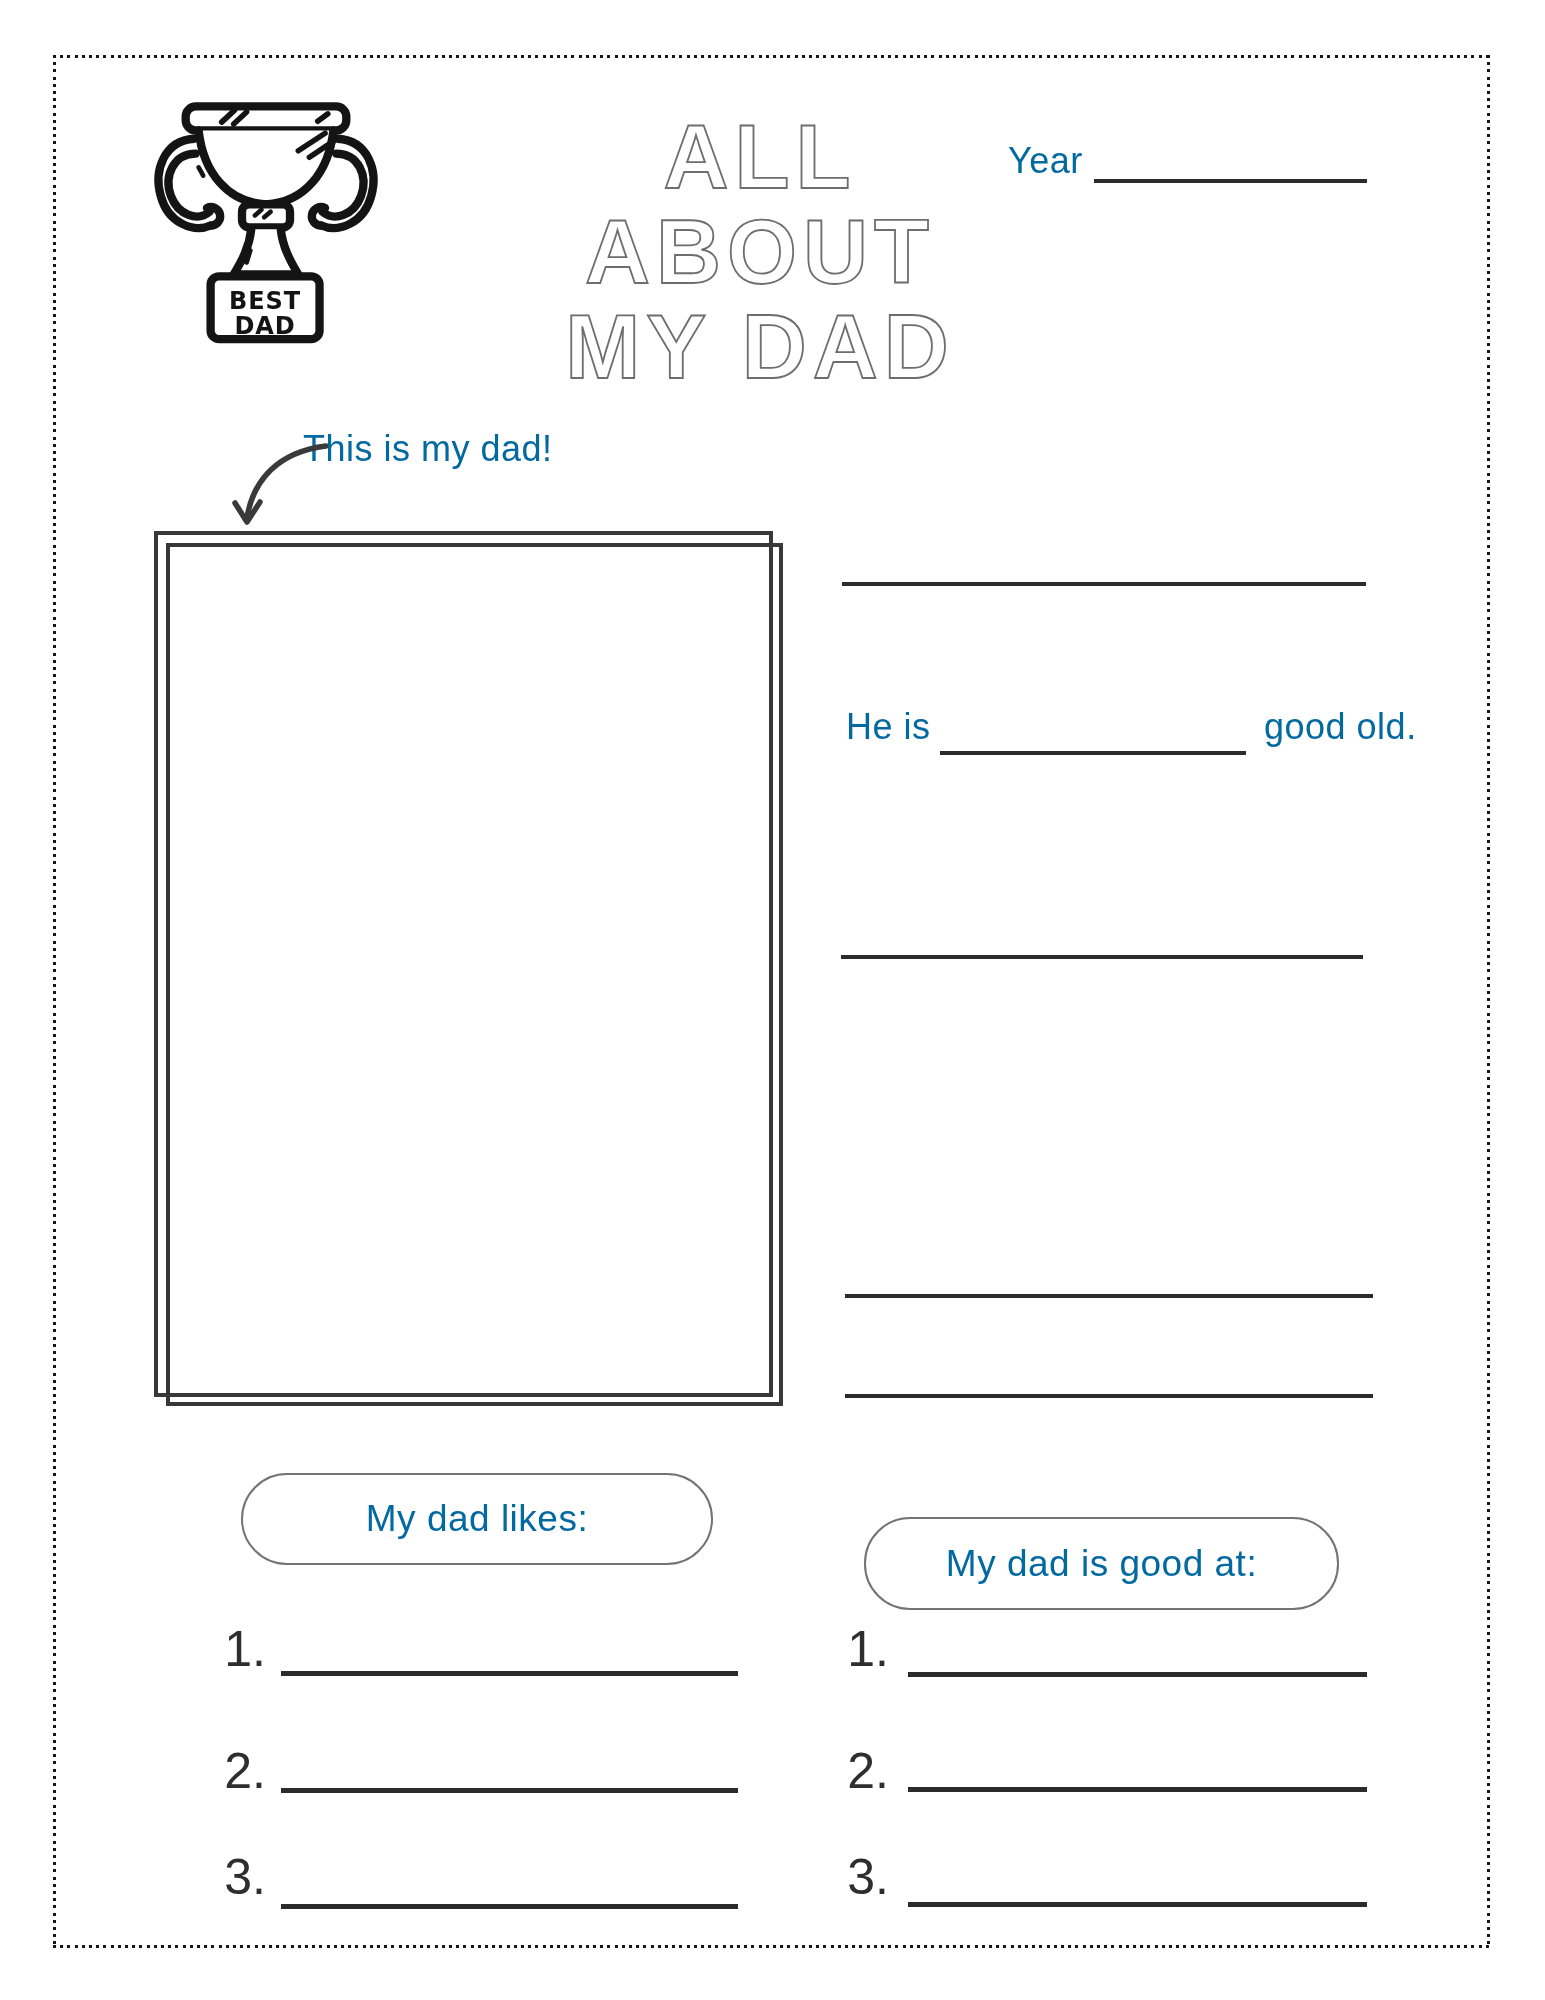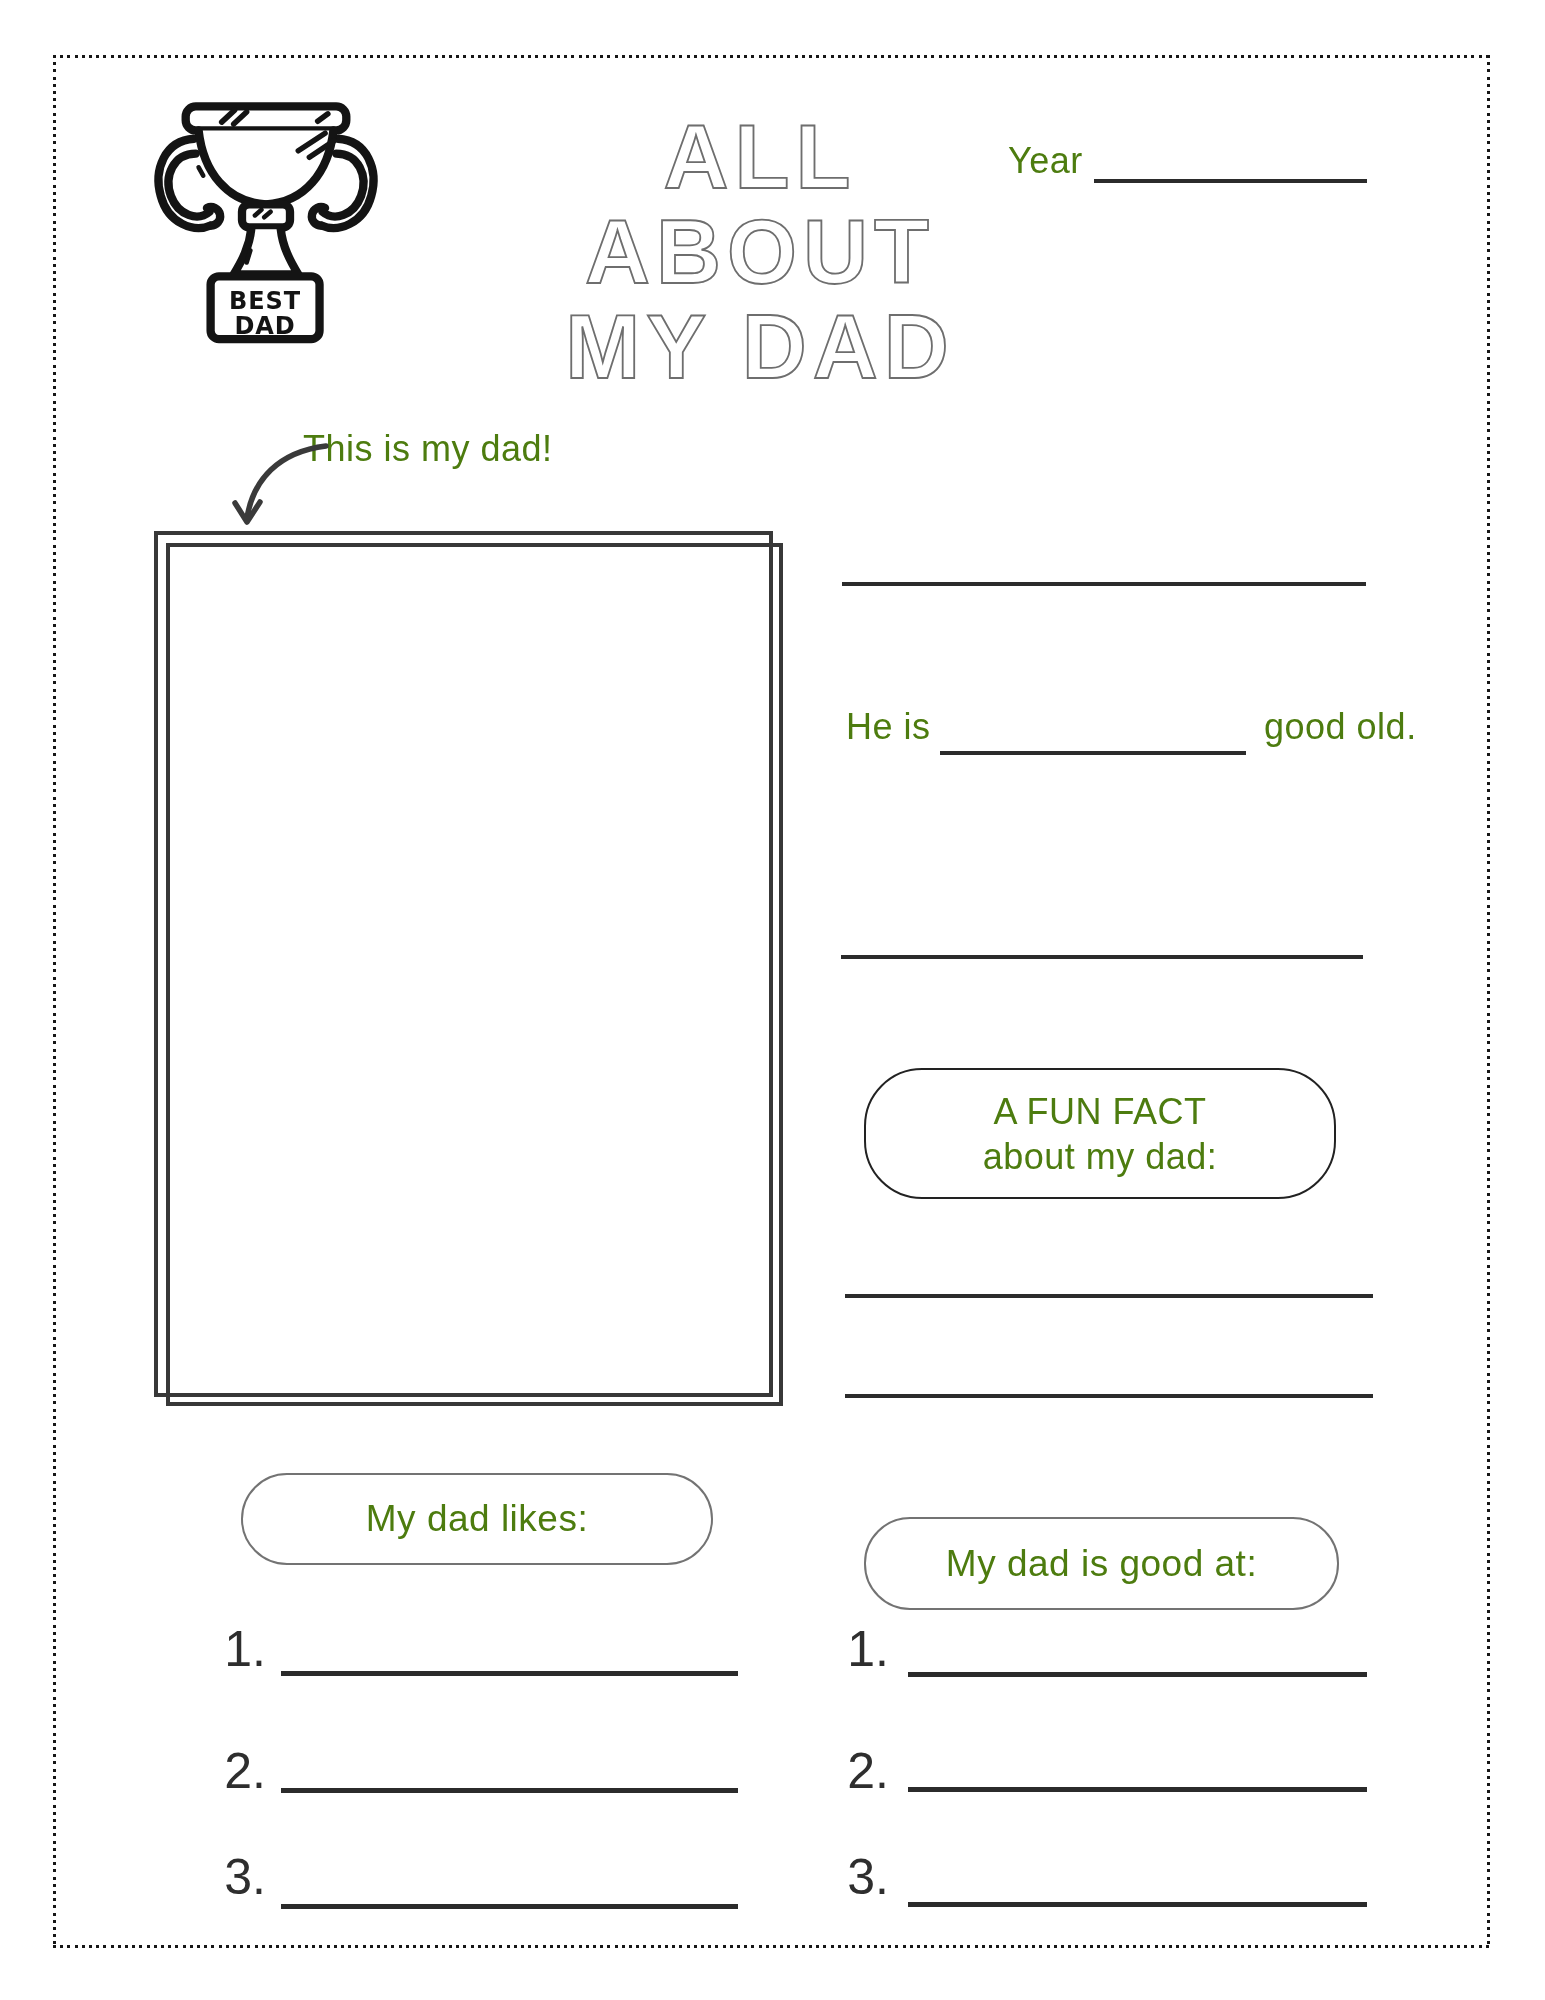--- a/index.html
+++ b/index.html
@@ -5,21 +5,21 @@
   html,body{margin:0;padding:0;background:#e8e8e8;}
   body{font-family:"Liberation Sans","DejaVu Sans",sans-serif;}
   .page{position:relative;width:1545px;height:2000px;background:#ffffff;margin:0 auto;overflow:hidden;}
   .abs{position:absolute;}
   
   .dot-h{height:3px;background:repeating-linear-gradient(90deg,#161616 0 3px,transparent 3px 7.2px);}
   .dot-v{width:3px;background:repeating-linear-gradient(180deg,#161616 0 3px,transparent 3px 7.2px);}
   
   .title-line{width:660px;text-align:center;font-weight:bold;font-size:90px;line-height:95px;
     letter-spacing:6px;color:#ffffff;-webkit-text-stroke:1.8px #6e6e6e;text-shadow:0 0 1px #bdbdbd;}
-  .label{color:#4d7c0f;font-size:36px;letter-spacing:0.5px;white-space:nowrap;}
+  .label{color:#0369a1;font-size:36px;letter-spacing:0.5px;white-space:nowrap;}
   .center{text-align:center;}
   .wline{background:#2b2b2b;}
   .pill{border:2px solid #737373;border-radius:46px;display:flex;align-items:center;justify-content:center;background:#fff;}
   .pill .label{font-size:37px;}
   .ffbox{border:2px solid #222222;border-radius:58px;display:flex;flex-direction:column;align-items:center;justify-content:center;background:#fff;}
   .ffbox .label{font-size:36px;line-height:45px;}
   .num{color:#2e2e2e;font-size:50px;line-height:54px;text-align:right;width:44px;}
   .frame{border:4px solid #383838;background:transparent;}
 </style>
 </head>
@@ -81,24 +81,20 @@
   <div class="abs frame" style="left:154px;top:531px;width:611px;height:858px;"></div>
 
   <div class="abs wline" style="left:842px;top:582px;width:524px;height:4px;"></div>
 
   <div class="abs label" style="left:846px;top:706px;">He is</div>
   <div class="abs wline" style="left:940px;top:751px;width:306px;height:4px;"></div>
   <div class="abs label" style="left:1264px;top:706px;">good old.</div>
 
   <div class="abs wline" style="left:841px;top:955px;width:522px;height:4px;"></div>
 
-  <div class="abs ffbox" style="left:864px;top:1068px;width:468px;height:127px;">
-    <div class="label">A FUN FACT</div>
-    <div class="label">about my dad:</div>
-  </div>
   <div class="abs wline" style="left:845px;top:1294px;width:528px;height:4px;"></div>
   <div class="abs wline" style="left:845px;top:1394px;width:528px;height:4px;"></div>
 
   <div class="abs pill" style="left:241px;top:1473px;width:468px;height:88px;">
     <div class="label">My dad likes:</div>
   </div>
 
   <div class="abs pill" style="left:864px;top:1472px;width:471px;height:89px;margin-top:45px;">
     <div class="label">My dad is good at:</div>
   </div>

